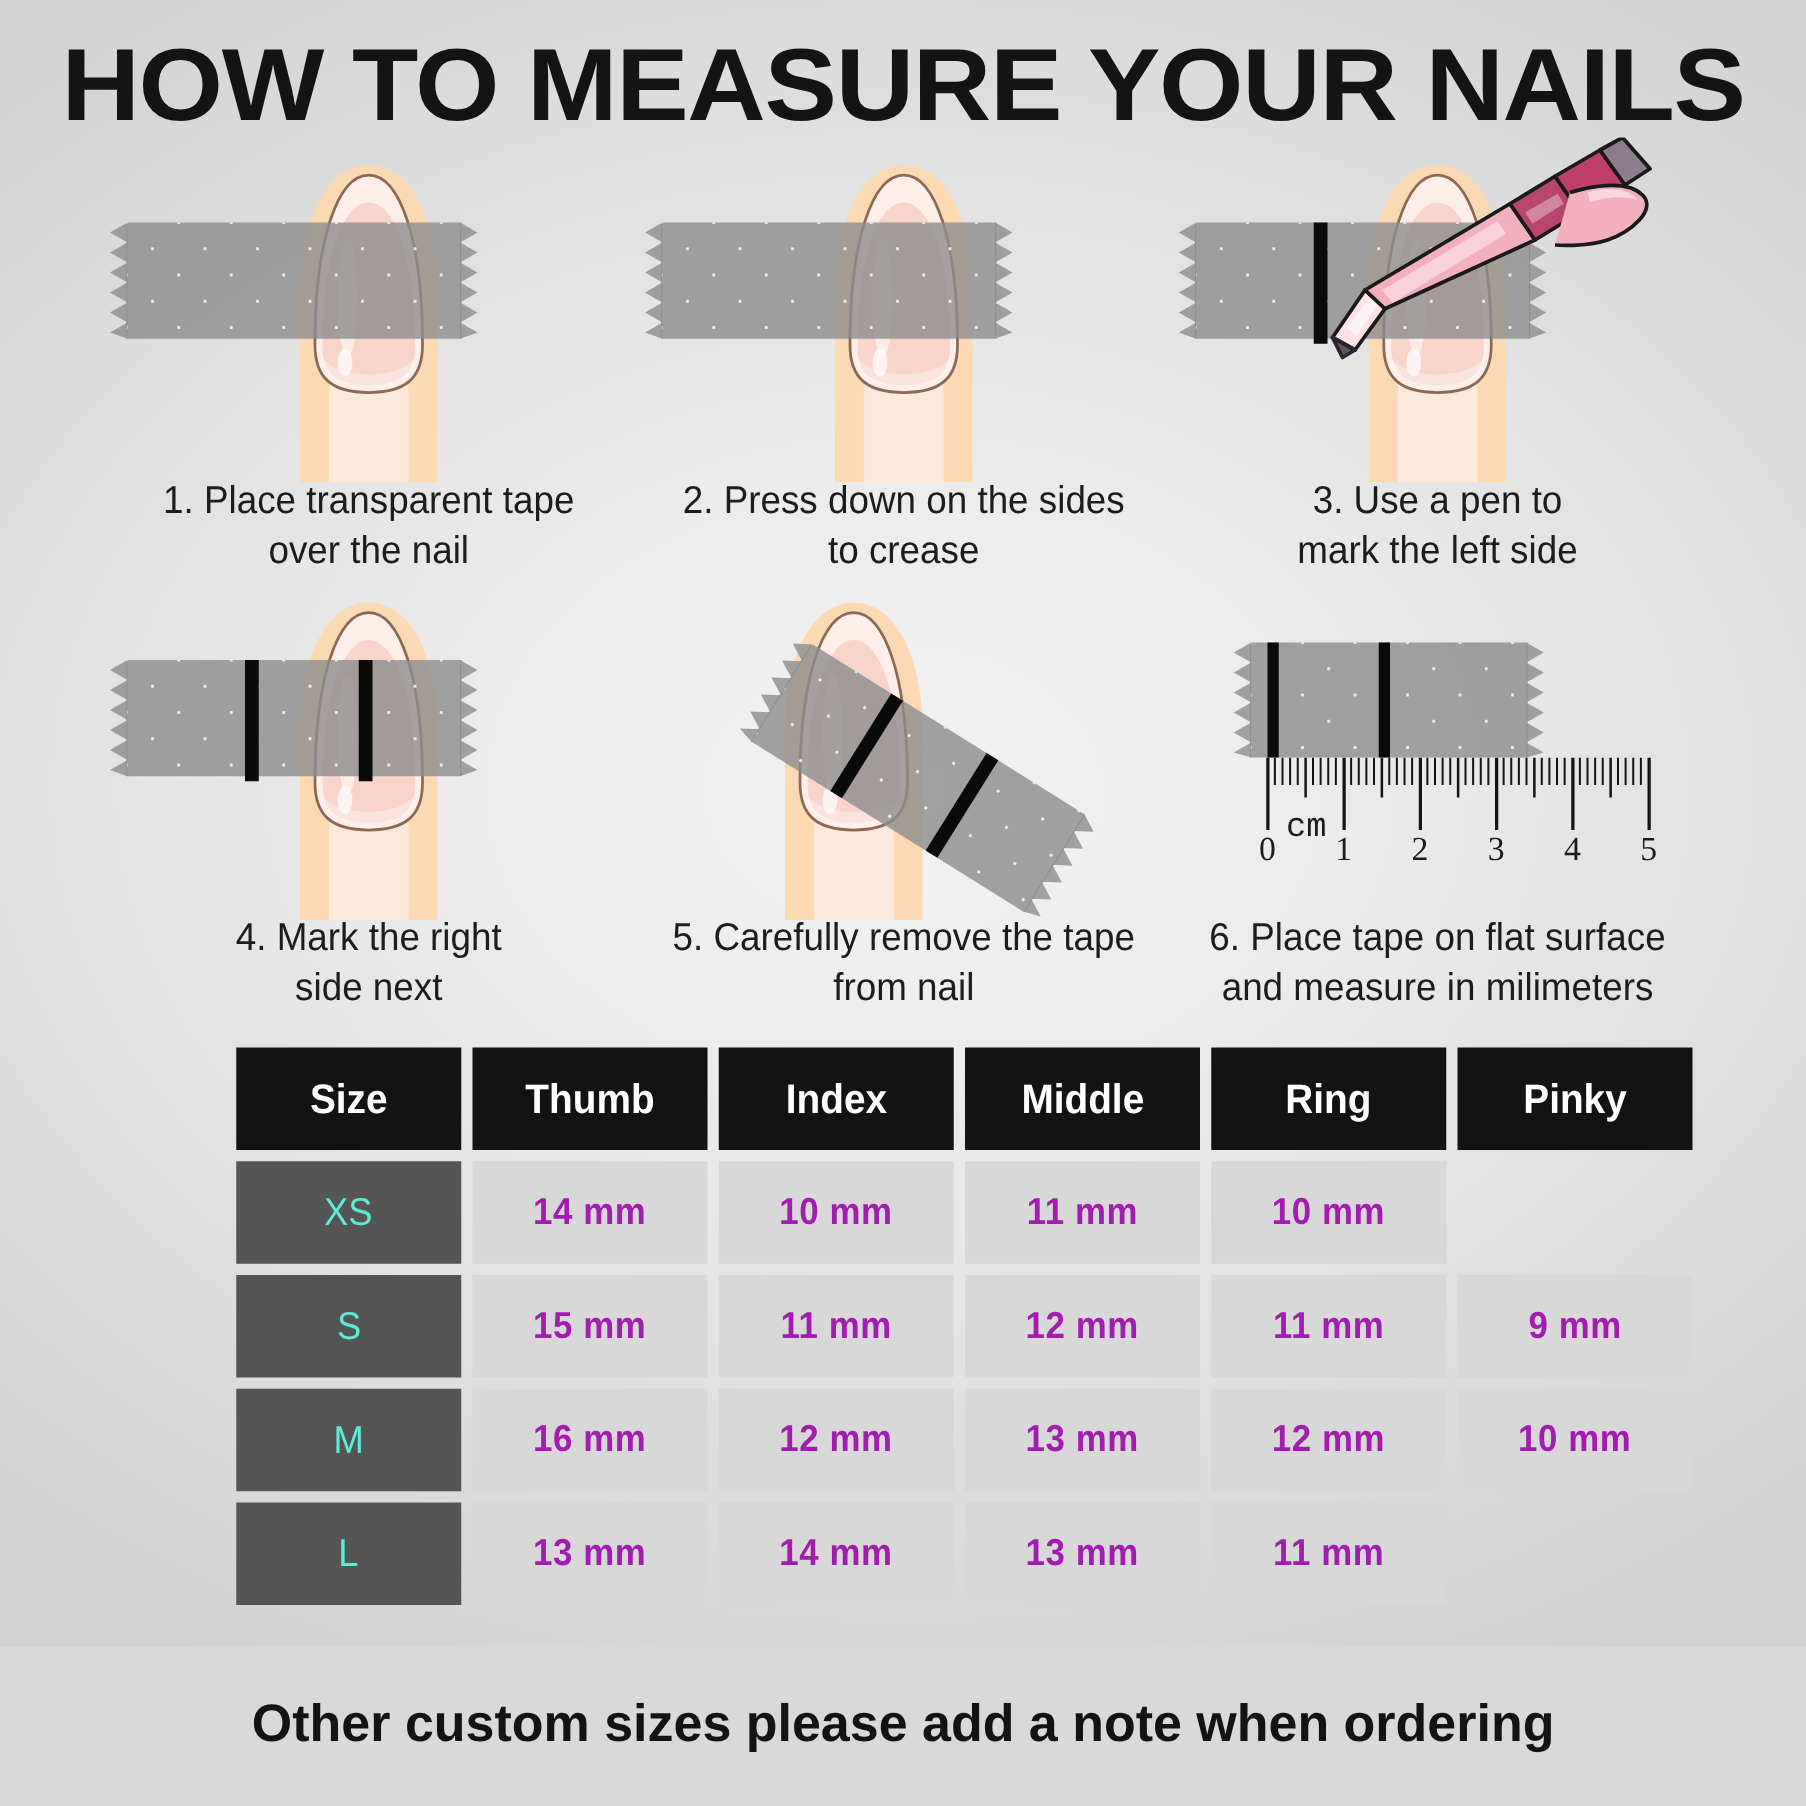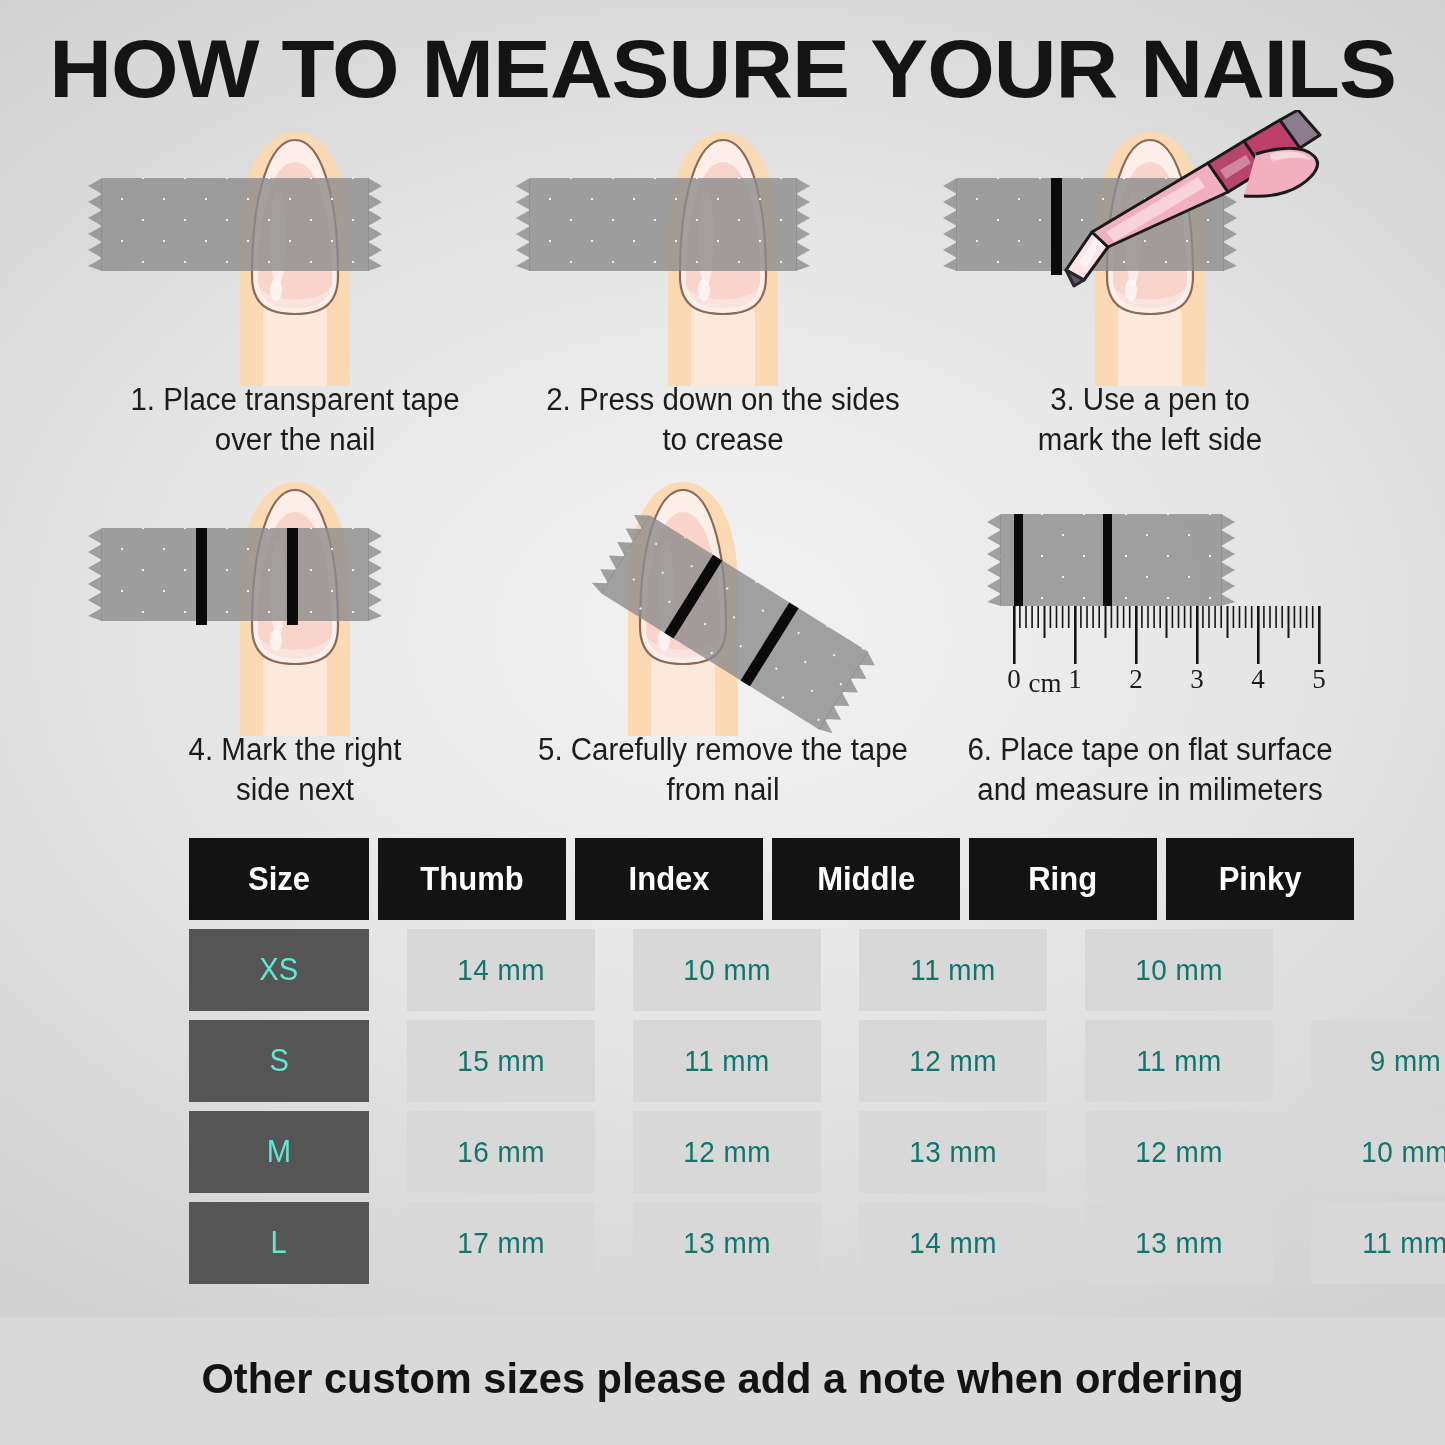--- a/index.html
+++ b/index.html
@@ -66,21 +66,21 @@
     height:82px;display:flex;align-items:center;justify-content:center;
     font-family:"Liberation Sans",sans-serif;
     font-size:30px;color:#1c1c1c;
   }
   .c-size{width:180px;flex:0 0 180px;}
   .c-fing{width:188px;flex:0 0 188px;}
   .head .cell{background:#131313;color:#fff;font-weight:700;font-size:33px;
               transform:none;}
   .head .cell span{transform:scaleX(.94);display:block;}
   .body .c-size{background:#555555;color:#5eead4;font-weight:400;font-size:31px;}
-  .body .c-fing{background:#d8d8d8;color:#0f766e;font-weight:400;margin-left:29px;}
+  .body .c-fing{background:#d8d8d8;color:#a21caf;font-weight:700;}
   .body .c-fing span{transform:scaleX(.93);display:block;letter-spacing:.5px;}
   .body .c-size span{transform:scaleX(.94);display:block;}
 
   
   #footer{
     position:absolute;left:0;top:1355px;width:1445px;text-align:center;
     font-weight:700;font-size:42px;color:#131313;
     transform:scaleX(.99);transform-origin:50% 50%;
     white-space:nowrap;
   }
@@ -303,21 +303,21 @@
               <rect x="269.2" y="0" width="1.6" height="22"></rect>
             <rect x="275.3" y="0" width="1.6" height="22"></rect>
               <rect x="281.4" y="0" width="1.6" height="22"></rect>
             <rect x="293.6" y="0" width="1.6" height="22"></rect>
               <rect x="299.7" y="0" width="1.6" height="22"></rect>
             <rect x="305.8" y="0" width="1.6" height="22"></rect>
               <rect x="311.9" y="0" width="1.6" height="22"></rect>
           </g>
         </svg>
         <div class="rnum" style="left:-6px;top:58px;">0</div>
-        <div class="rnum" style="left:25px;top:62px;">cm</div>
+        <div class="rnum" style="left:25px;top:42px;font-family:Liberation Mono, monospace;">cm</div>
         <div class="rnum" style="left:55px;top:58px;">1</div>
         <div class="rnum" style="left:116px;top:58px;">2</div>
         <div class="rnum" style="left:177px;top:58px;">3</div>
         <div class="rnum" style="left:238px;top:58px;">4</div>
         <div class="rnum" style="left:299px;top:58px;">5</div>
       </div>
     </div>
     <div class="cap" style="top:262px;">6. Place tape on flat surface</div>
     <div class="cap" style="top:302px;">and measure in milimeters</div>
   </div>
@@ -402,23 +402,20 @@
       <div class="cell c-fing">
           <span>10 mm</span>
         </div>
     </div>
 
     <div class="trow body">
       <div class="cell c-size">
           <span>L</span>
         </div>
       <div class="cell c-fing">
-          <span>17 mm</span>
-        </div>
-      <div class="cell c-fing">
           <span>13 mm</span>
         </div>
       <div class="cell c-fing">
           <span>14 mm</span>
         </div>
       <div class="cell c-fing">
           <span>13 mm</span>
         </div>
       <div class="cell c-fing">
           <span>11 mm</span>

